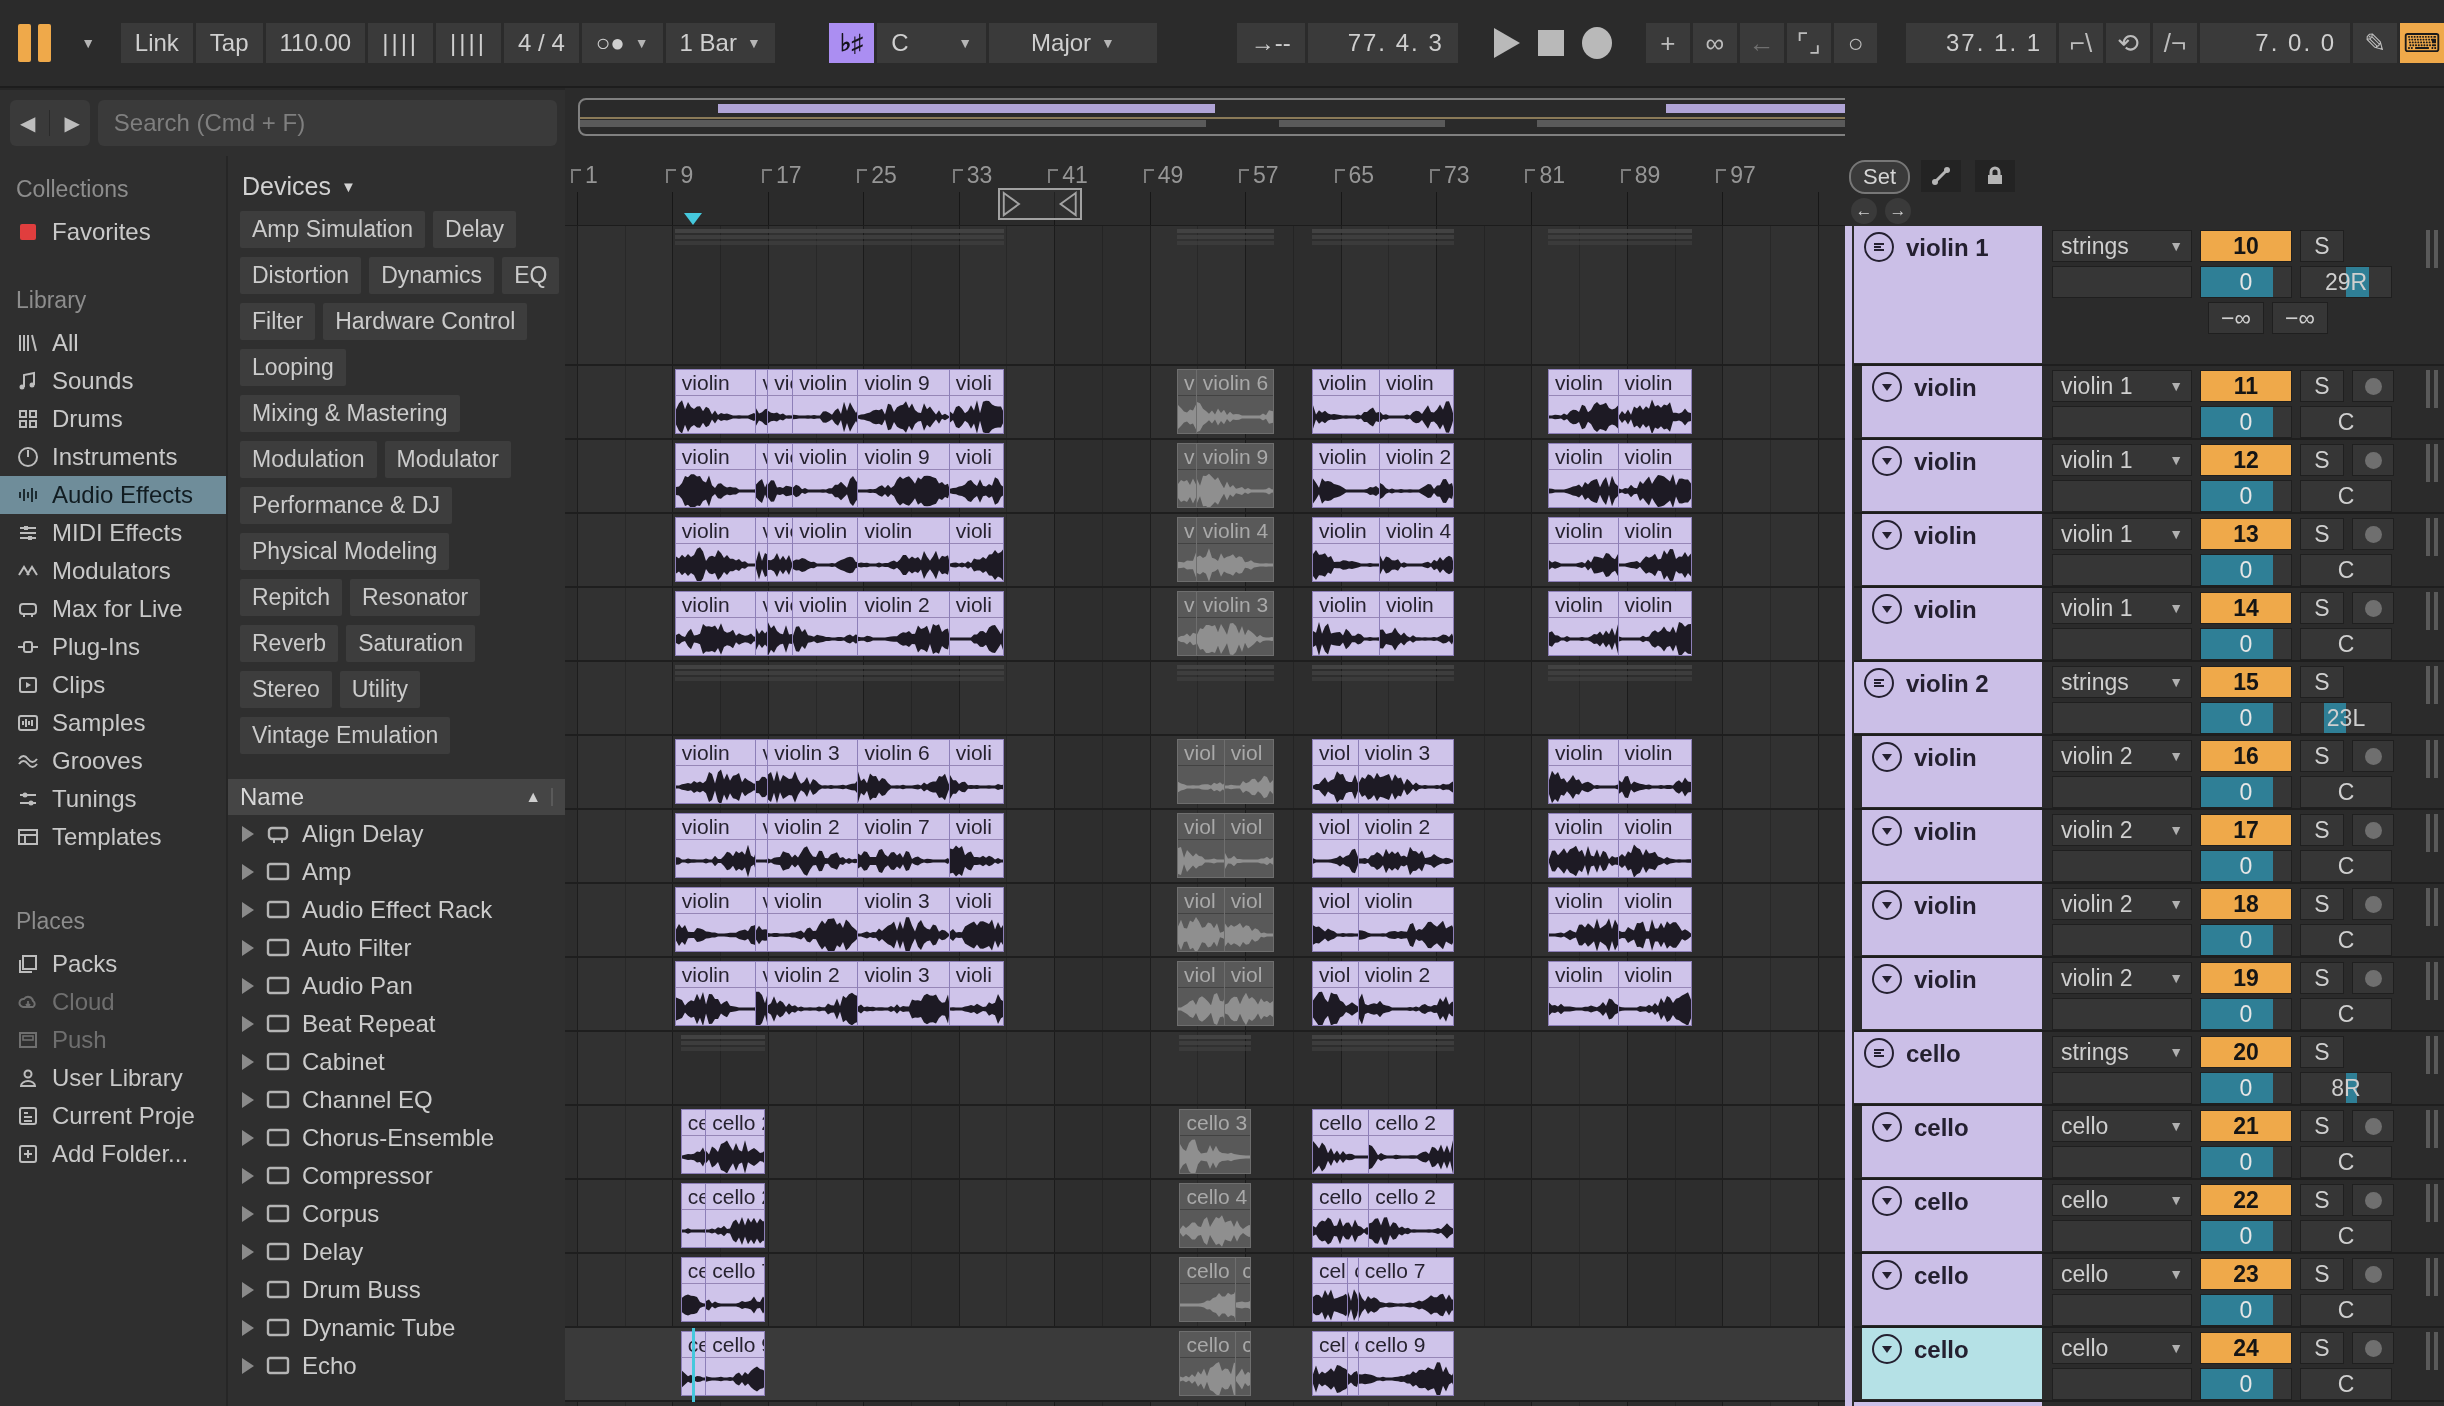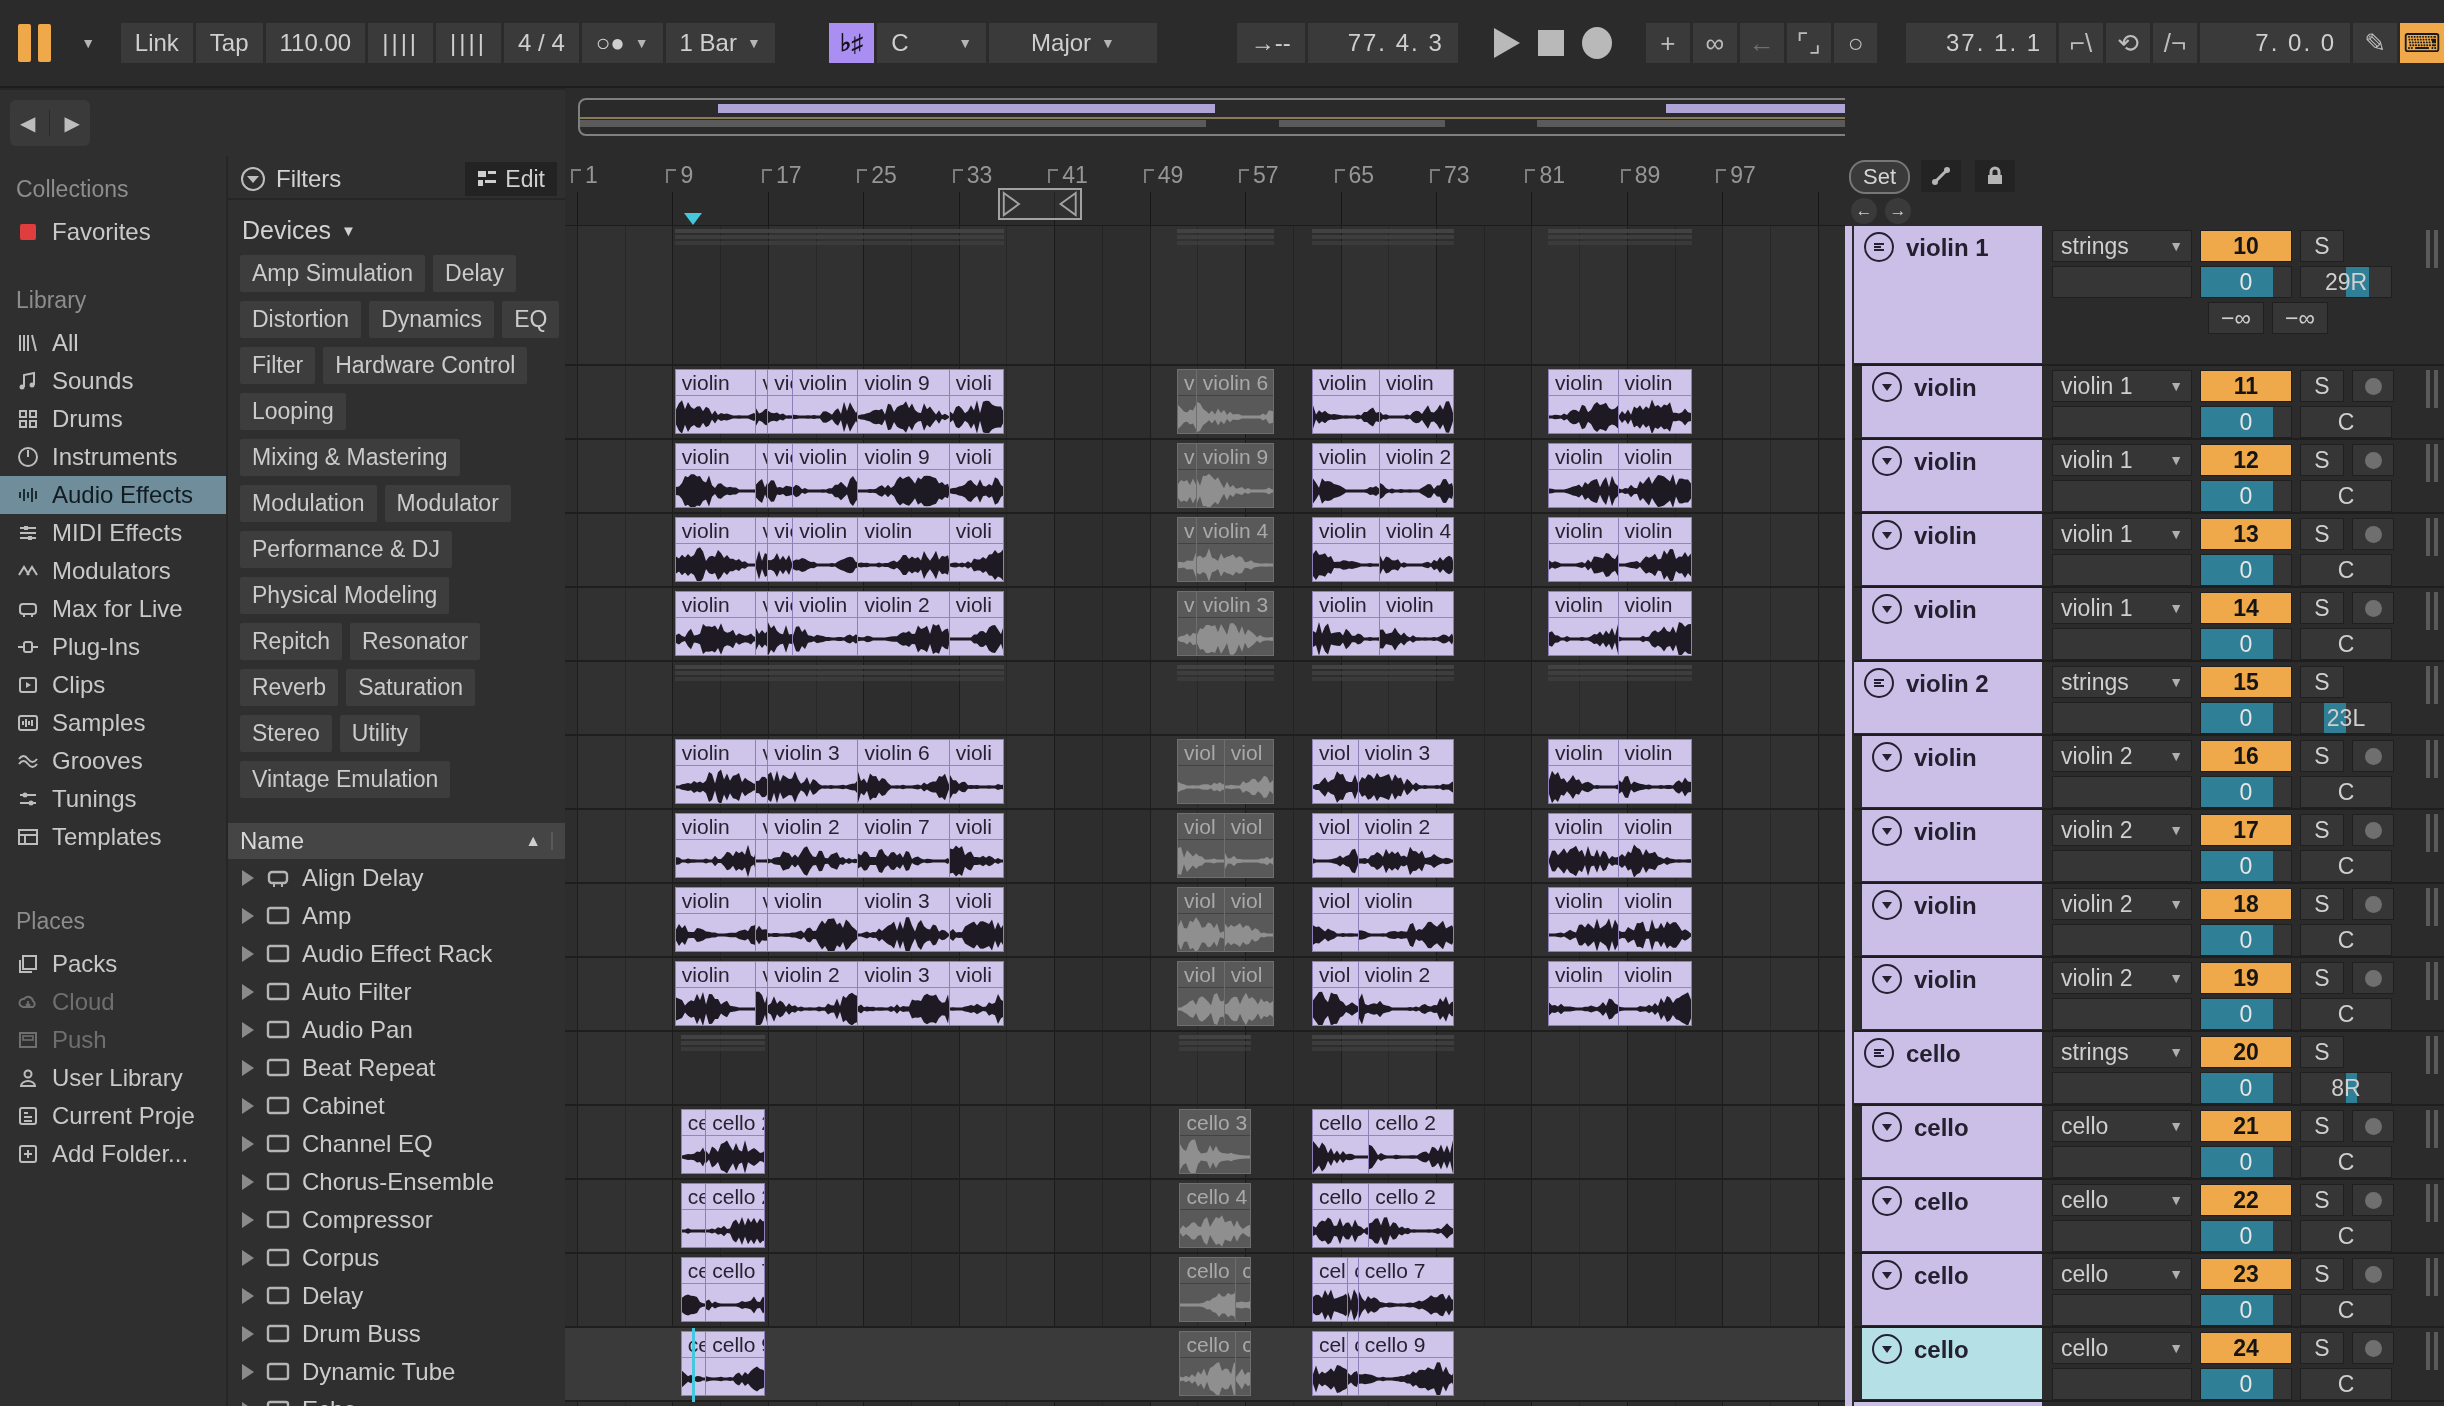--- a/index.html
+++ b/index.html
@@ -173,20 +173,21 @@
   <div class="tb-box tb-ico" style="background:#efa94a;color:#1a1a1a;margin-right:0;">⌨</div>
 </div>
 
 <div id="browser">
   <div id="search-row">
     <div id="nav-btns">
       <span>◀</span>
         <span class="sep"></span>
       <span>▶</span>
     </div>
+    <input id="search-input" placeholder="Search (Cmd + F)" style="">
   </div>
   <div id="browser-body">
     <div id="sidebar">
         <div class="sec-label">Collections</div>
         <div class="side-item">
           <svg width="24" height="24" viewBox="0 0 24 24">
             <rect x="4" y="4" width="16" height="16" rx="2" fill="#e03e3e"></rect>
           </svg>
           <span>Favorites</span>
         </div>
@@ -333,38 +334,20 @@
         </div>
         <div class="side-item">
           <svg width="24" height="24" viewBox="0 0 24 24">
             <rect x="4" y="4" width="16" height="16" rx="2" fill="none" stroke="#bdbdbd" stroke-width="2"></rect>
             <path d="M12 8 V16 M8 12 H16" stroke="#bdbdbd" stroke-width="2"></path>
           </svg>
           <span>Add Folder...</span>
         </div>
       </div>
     <div id="panel">
-      <div id="filters-hdr">
-        <div id="filters-title">
-          <svg width="26" height="26" viewBox="0 0 26 26">
-              <circle cx="13" cy="13" r="11" fill="none" stroke="#bdbdbd" stroke-width="2"></circle>
-              <path d="M7 10 L19 10 L13 17 Z" fill="#bdbdbd"></path>
-            </svg>
-          <span>Filters</span>
-        </div>
-        <div id="edit-btn">
-          <svg width="20" height="20" viewBox="0 0 20 20">
-              <rect x="1" y="2" width="8" height="6" fill="#cfcfcf"></rect>
-              <rect x="11" y="2" width="8" height="3" fill="#cfcfcf"></rect>
-              <rect x="1" y="11" width="5" height="6" fill="#cfcfcf"></rect>
-              <rect x="8" y="11" width="11" height="3" fill="#cfcfcf"></rect>
-            </svg>
-          <span>Edit</span>
-        </div>
-      </div>
       <div id="devices-row">
         <span>Devices</span>
           <span style="font-size:15px;">▼</span>
       </div>
       <div id="tags">
           <div class="tag-row">
             <span class="tag">Amp Simulation</span>
             <span class="tag">Delay</span>
           </div>
           <div class="tag-row">

